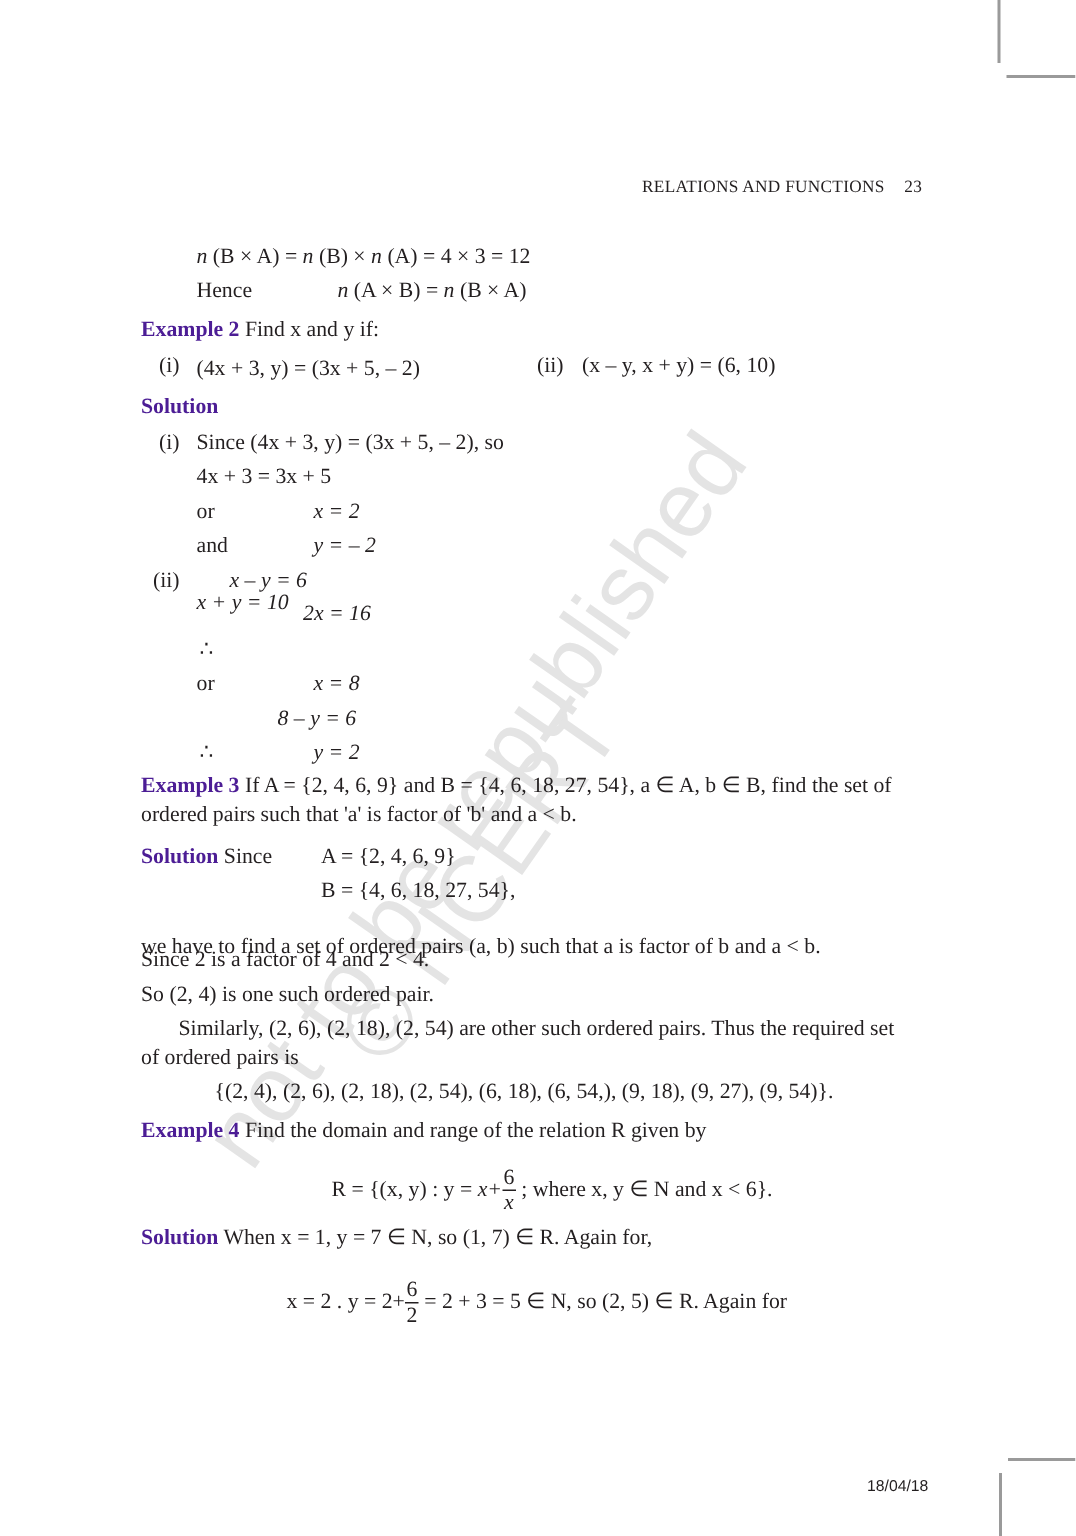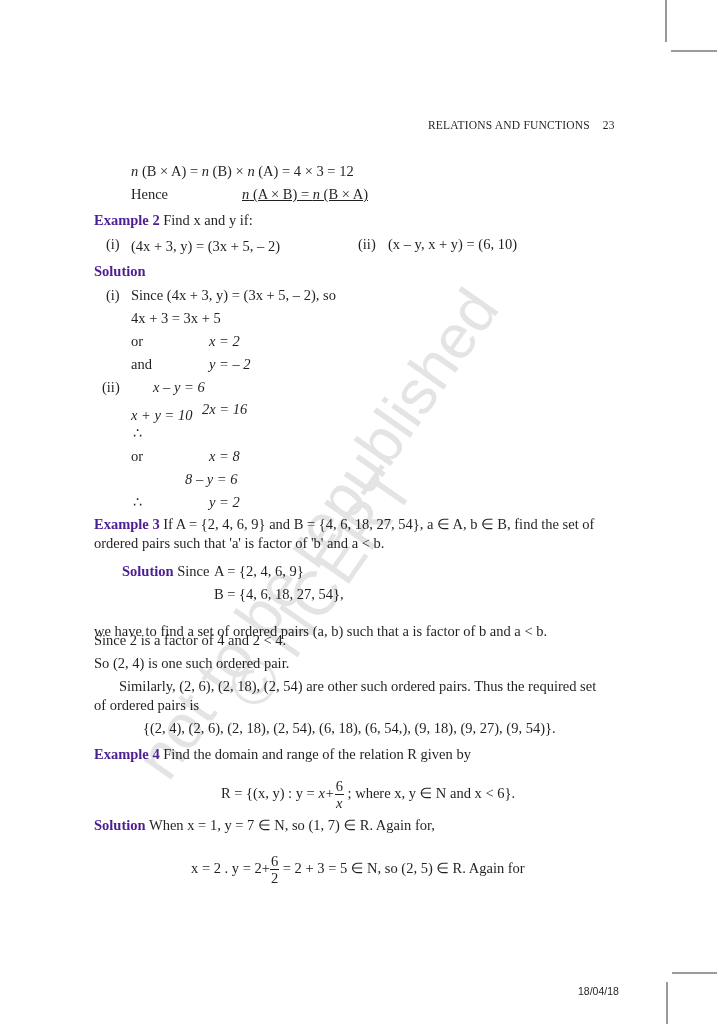--- a/index.html
+++ b/index.html
@@ -34,21 +34,21 @@
 
   <div class="abs header" style="left:428px; top:116px;">
     <span>RELATIONS AND FUNCTIONS</span>
     <span style="margin-left:10px;">23</span>
   </div>
 
   <div class="abs" style="left:131px; top:162px;">
     <i>n</i><span> (B × A) = </span><i>n</i><span> (B) × </span><i>n</i><span> (A) = 4 × 3 = 12</span>
   </div>
   <div class="abs" style="left:131px; top:185px;">Hence</div>
-  <div class="abs" style="left:242px; top:185px;text-decoration:underline;">
+  <div class="abs" style="left:225px; top:185px;">
     <i>n</i><span> (A × B) = </span><i>n</i><span> (B × A)</span>
   </div>
 
   <div class="abs" style="left:94px; top:211px;">
     <span class="kw">Example 2</span>
     <span>Find x and y if:</span>
   </div>
   <div class="abs" style="left:106px; top:235px;">(i)</div>
   <div class="abs" style="left:131px; top:237px;">(4x + 3, y) = (3x + 5, – 2)</div>
   <div class="abs" style="left:358px; top:235px;">(ii)</div>
@@ -58,36 +58,36 @@
   <div class="abs" style="left:106px; top:286px;">(i)</div>
   <div class="abs" style="left:131px; top:286px;">Since (4x + 3, y) = (3x + 5, – 2), so</div>
   <div class="abs" style="left:131px; top:309px;">4x + 3 = 3x + 5</div>
   <div class="abs" style="left:131px; top:332px;">or</div>
   <div class="abs it" style="left:209px; top:332px;">x = 2</div>
   <div class="abs" style="left:131px; top:355px;">and</div>
   <div class="abs it" style="left:209px; top:355px;">y = – 2</div>
 
   <div class="abs" style="left:102px; top:378px;">(ii)</div>
   <div class="abs it" style="left:131px; top:378px;margin-left:22px;">x – y = 6</div>
-  <div class="abs it" style="left:131px; top:406px;">x + y = 10</div>
+  <div class="abs it" style="left:131px; top:393px;">x + y = 10</div>
   <div class="abs" style="left:133px; top:424px;">∴</div>
   <div class="abs it" style="left:202px; top:400px;">2x = 16</div>
   <div class="abs" style="left:131px; top:447px;">or</div>
   <div class="abs it" style="left:209px; top:447px;">x = 8</div>
   <div class="abs it" style="left:185px; top:470px;">8 – y = 6</div>
   <div class="abs" style="left:133px; top:493px;">∴</div>
   <div class="abs it" style="left:209px; top:493px;">y = 2</div>
 
   <div class="abs" style="left:94px; top:515px;">
     <span class="kw">Example 3</span>
     <span>If A = {2, 4, 6, 9} and B = {4, 6, 18, 27, 54}, a ∈ A, b ∈ B, find the set of</span>
   </div>
   <div class="abs" style="left:94px; top:534px;">ordered pairs such that 'a' is factor of 'b' and a &lt; b.</div>
 
-  <div class="abs" style="left:94px; top:562px;margin-left:28px;">
+  <div class="abs" style="left:94px; top:562px;">
     <span class="kw">Solution</span>
     <span>Since</span>
   </div>
   <div class="abs" style="left:214px; top:562px;">A = {2, 4, 6, 9}</div>
   <div class="abs" style="left:214px; top:585px;">B = {4, 6, 18, 27, 54},</div>
   <div class="abs" style="left:94px; top:622px;">we have to find a set of ordered pairs (a, b) such that a is factor of b and a &lt; b.</div>
   <div class="abs" style="left:94px; top:631px;">Since 2 is a factor of 4 and 2 &lt; 4.</div>
   <div class="abs" style="left:94px; top:654px;">So (2, 4) is one such ordered pair.</div>
   <div class="abs" style="left:119px; top:677px;">Similarly, (2, 6), (2, 18), (2, 54) are other such ordered pairs. Thus the required set</div>
   <div class="abs" style="left:94px; top:696px;">of ordered pairs is</div>

